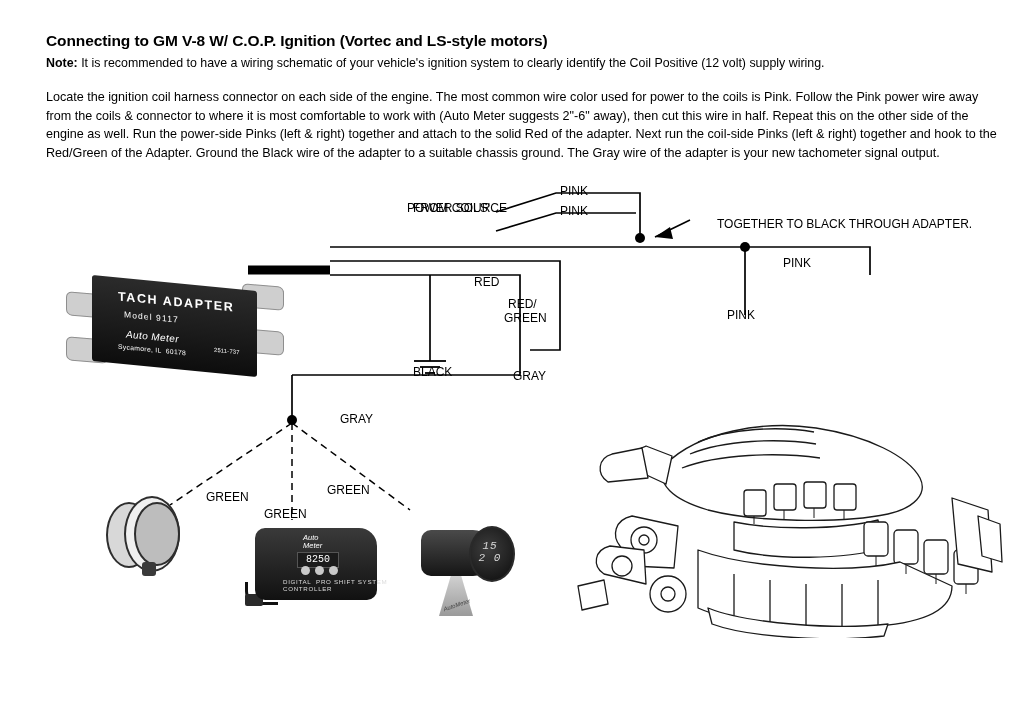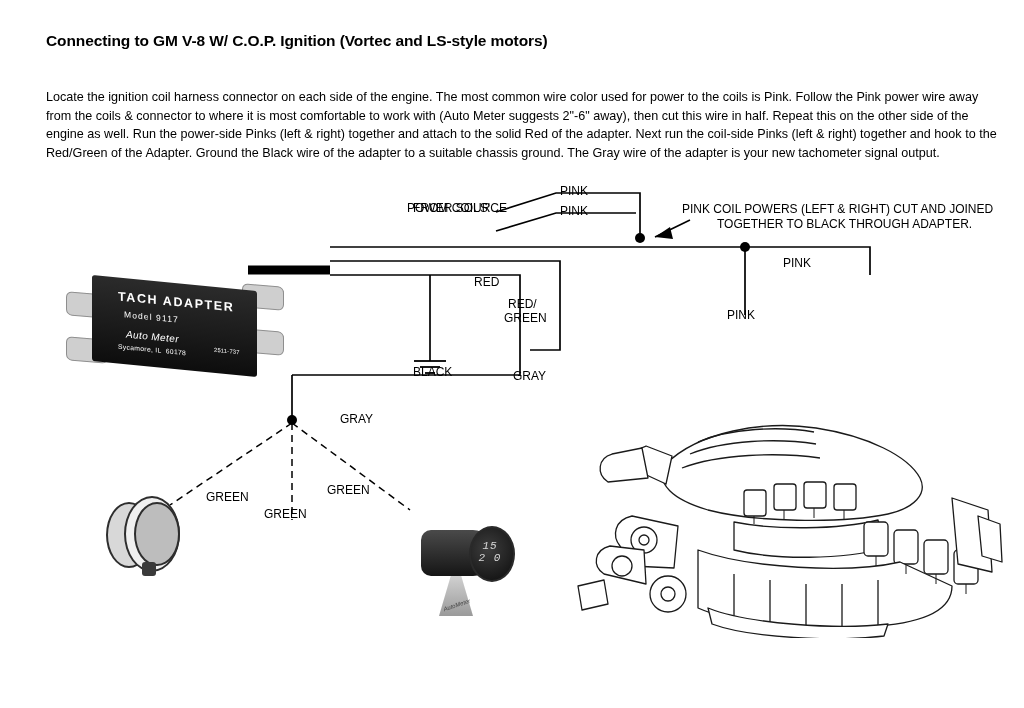--- a/index.html
+++ b/index.html
@@ -221,20 +221,24 @@
     height: 240px;
   }
 </style>
 </head>
 <body>
 
 <div id="page">
 
   <div class="title">Connecting to GM V-8 W/ C.O.P. Ignition (Vortec and LS-style motors)</div>
 
+  <div class="note-top">
+    <b>Note:</b>
+    <span>It is recommended to have a wiring schematic of your vehicle's ignition system to clearly identify the Coil Positive (12 volt) supply wiring.</span>
+  </div>
 
   <div class="para">Locate the ignition coil harness connector on each side of the engine.  The most common wire color used for power to the coils is Pink.  Follow the Pink power wire away from the coils &amp; connector to where it is most comfortable to work with (Auto Meter suggests 2"-6" away), then cut this wire in half.  Repeat this on the other side of the engine as well.  Run the power-side Pinks (left &amp; right) together and attach to the solid Red of the adapter.  Next run the coil-side Pinks (left &amp; right) together and hook to the Red/Green of the Adapter.  Ground the Black wire of the adapter to a suitable chassis ground.  The Gray wire of the adapter is your new tachometer signal output.</div>
 
   <div id="diagram">
     <svg width="1024" height="465" viewBox="0 0 1024 465">
       <g fill="none" stroke="#000" stroke-width="1.7">
 
         <path d="M496 37 L556 18 L640 18 L640 63"></path>
         <path d="M496 56 L556 38 L636 38"></path>
 
@@ -278,21 +282,20 @@
         <path d="M292 248 L410 335"></path>
       </g>
     </svg>
 
     <div class="lbl" style="left:560px; top:9px;">PINK</div>
     <div class="lbl" style="left:560px; top:29px;">PINK</div>
 
     <div class="lbl" style="left:413px; top:26px;">FROM COILS'</div>
     <div class="lbl" style="left:407px; top:26px;">POWER SOURCE</div>
 
-    <div class="lbl" style="left:682px; top:27px;">PINK COIL POWERS (LEFT &amp; RIGHT) CUT AND JOINED</div>
     <div class="lbl" style="left:717px; top:42px;">TOGETHER TO BLACK THROUGH ADAPTER.</div>
 
     <div class="lbl" style="left:783px; top:81px;">PINK</div>
     <div class="lbl" style="left:727px; top:133px;">PINK</div>
 
     <div class="lbl" style="left:474px; top:100px;">RED</div>
     <div class="lbl" style="left:508px; top:122px;">RED/</div>
     <div class="lbl" style="left:504px; top:136px;">GREEN</div>
 
     <div class="lbl" style="left:413px; top:190px;">BLACK</div>
@@ -317,20 +320,33 @@
     <div class="adapter-text ad-t5">2511-737</div>
   </div>
 
   <div id="gauge">
     <div class="g-ring g-back"></div>
     <div class="g-ring g-mid"></div>
     <div class="g-ring g-face"></div>
     <div class="g-stub"></div>
   </div>
 
+  <div id="controller">
+    <div class="ctrl-cord"></div>
+    <div class="ctrl-plug"></div>
+    <div class="ctrl-body"></div>
+    <div class="ctrl-logo">Auto
+Meter</div>
+    <div class="ctrl-screen">8250</div>
+    <div class="ctrl-knob k1"></div>
+    <div class="ctrl-knob k2"></div>
+    <div class="ctrl-knob k3"></div>
+    <div class="ctrl-sub">DIGITAL  PRO SHIFT SYSTEM
+CONTROLLER</div>
+  </div>
 
   <div id="shiftlight">
     <div class="sl-stand"></div>
     <div class="sl-body"></div>
     <div class="sl-lens"></div>
     <div class="sl-digits">15 2 0</div>
     <div class="sl-mark">AutoMeter</div>
   </div>
 
   <div id="engine">

